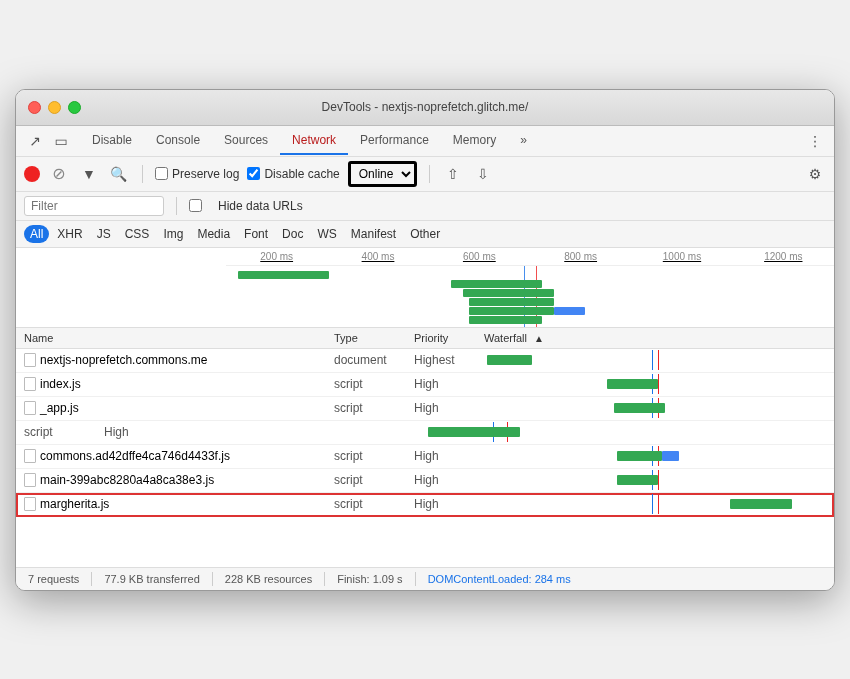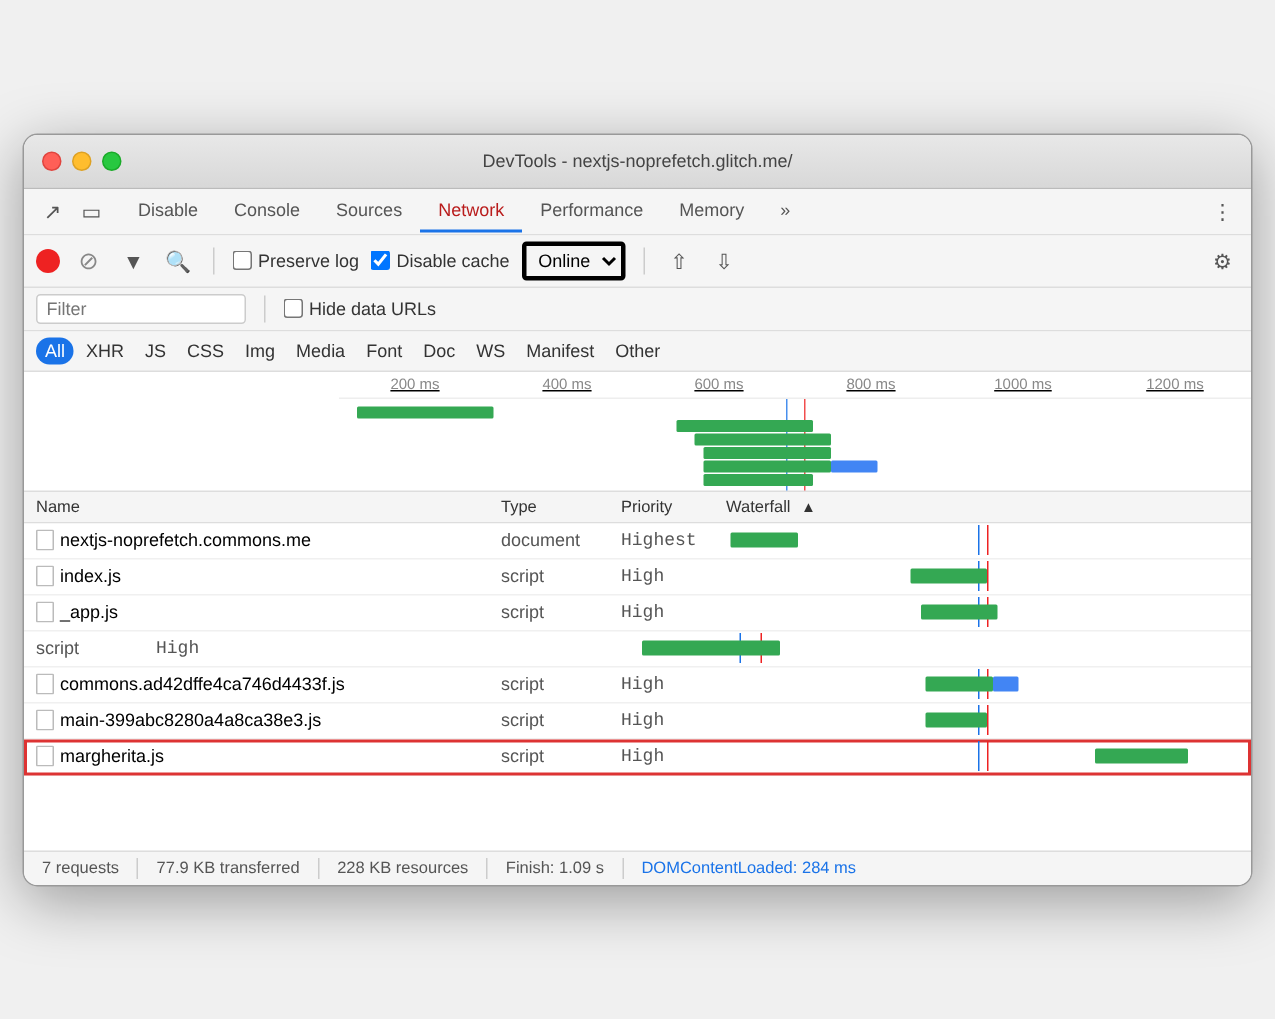--- a/index.html
+++ b/index.html
@@ -130,21 +130,21 @@
       border: 1px solid #ccc;
       border-radius: 3px;
       padding: 2px 6px;
       font-size: 12px;
       width: 140px;
       outline: none;
     }
     .hide-data-label {
       display: flex;
       align-items: center;
-      gap: 4px;
+      gap: 16px;
       font-size: 12px;
       color: #333;
       cursor: pointer;
     }
     .type-filters {
       background: #f5f5f5;
       border-bottom: 1px solid #ddd;
       padding: 4px 8px;
       display: flex;
       align-items: center;
@@ -208,21 +208,21 @@
     }
     .file-icon {
       width: 12px;
       height: 14px;
       border: 1px solid #bbb;
       border-radius: 1px;
       background: #fff;
       flex-shrink: 0;
     }
     .row-type { width: 80px; color: #555; }
-    .row-priority { width: 70px; color: #555; font-family: Liberation Mono, monospace; }
+    .row-priority { width: 70px; color: #555; }
     .row-waterfall {
       flex: 1;
       position: relative;
       height: 14px;
     }
     .wf-bar {
       position: absolute;
       height: 10px;
       top: 2px;
       border-radius: 1px;

